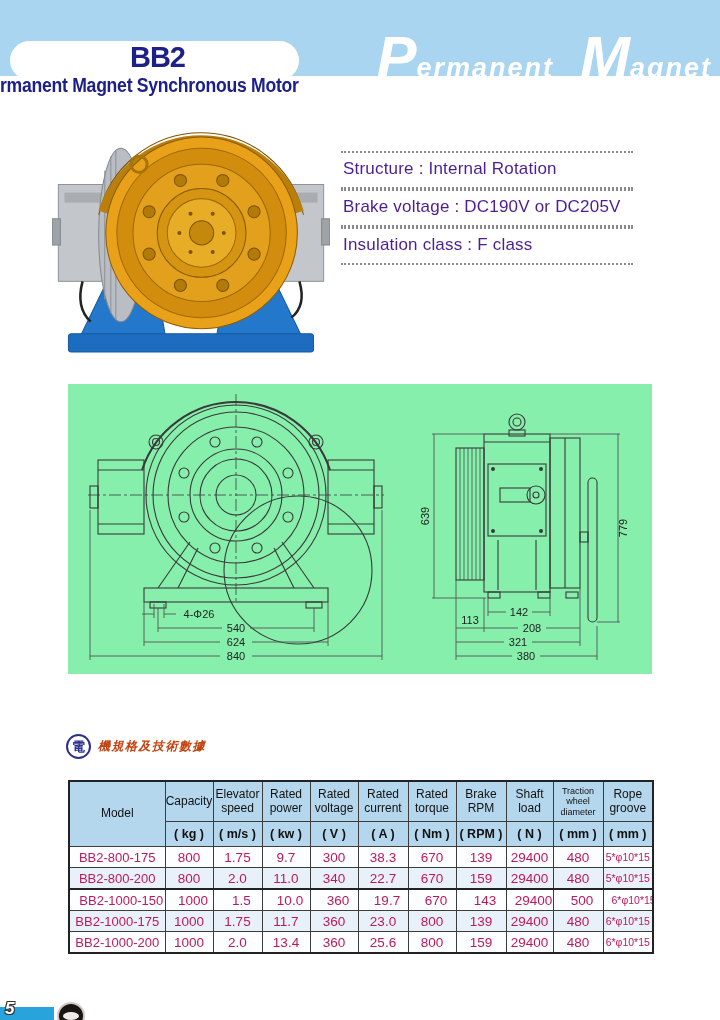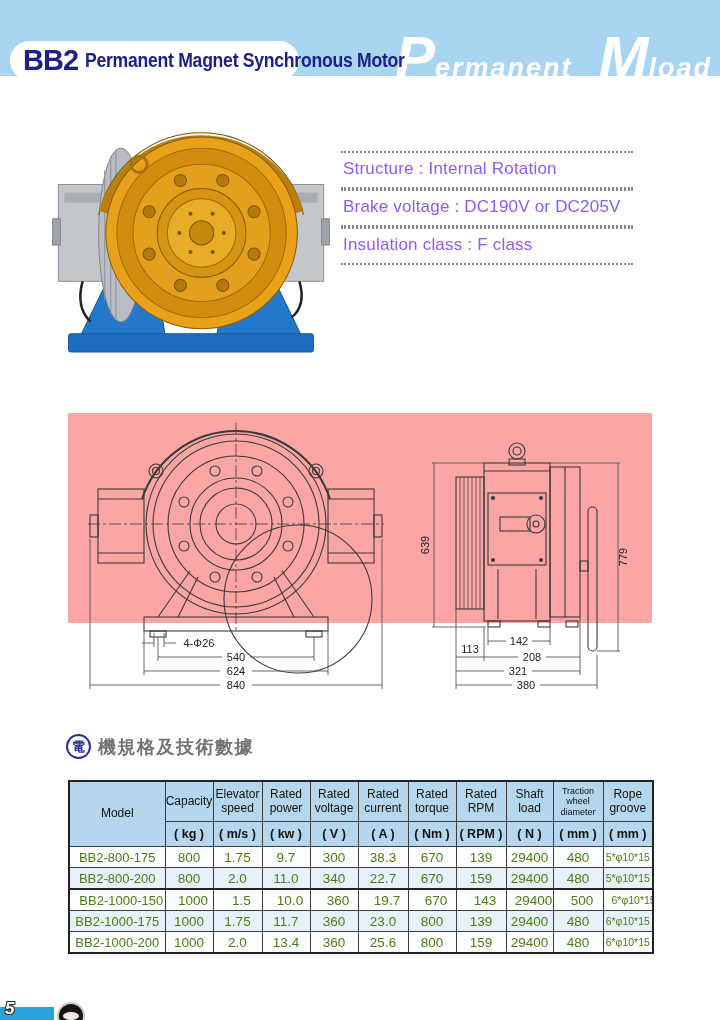--- a/index.html
+++ b/index.html
@@ -6,45 +6,45 @@
   body{
     width:720px;height:1020px;position:relative;overflow:hidden;
     background:#ffffff;font-family:"Liberation Sans","DejaVu Sans",sans-serif;
   }
   
   .header-band{position:absolute;left:0;top:0;width:720px;height:76px;background:#a9d5f1;overflow:hidden;}
   .watermark{position:absolute;right:8px;bottom:-6px;display:flex;align-items:flex-end;color:#fff;font-style:italic;font-weight:bold;white-space:nowrap;}
   .wm-big{font-size:60px;line-height:.8;}
   .wm-small{font-size:27px;line-height:1.05;letter-spacing:2px;text-decoration:underline;}
   .wm-gap{width:26px;}
-  .pill{position:absolute;left:10px;top:41px;width:289px;height:39px;background:#fff;border-radius:20px;display:flex;align-items:center;padding-left:13px;box-sizing:border-box;z-index:2;}
+  .pill{position:absolute;left:10px;top:41px;width:289px;height:39px;background:#fff;border-radius:20px;display:flex;align-items:center;padding-left:13px;box-sizing:border-box;z-index:2;flex-direction:column;}
   .bb2{font-size:29px;font-weight:bold;color:#1c2088;margin-right:7px;letter-spacing:-1px;}
   .ptitle{font-size:20px;font-weight:bold;color:#1c2088;white-space:nowrap;transform:scaleX(.88);transform-origin:left center;letter-spacing:-.3px;}
   
   .photo{position:absolute;left:52px;top:126px;}
   
   .specs{position:absolute;left:341px;top:151px;width:292px;}
   .dots{border-top:2px dotted #8a8a8a;height:0;}
-  .spec-item{font-size:17px;color:#8b5cf6;padding:6px 0 8px 2px;letter-spacing:.2px;}
-  
-  .panel{position:absolute;left:68px;top:413px;width:584px;height:210px;background:#fca5a5;}
+  .spec-item{font-size:17px;color:#4c1d95;padding:6px 0 8px 2px;letter-spacing:.2px;}
+  
+  .panel{position:absolute;left:68px;top:384px;width:584px;height:290px;background:#86efac;}
   .front-svg{position:absolute;left:18px;top:6px;}
   .side-svg{position:absolute;left:352px;top:6px;}
   
   .sect{position:absolute;left:66px;top:734px;display:flex;align-items:center;gap:7px;}
   .badge{width:25px;height:25px;border-radius:50%;border:2.5px solid #2a2f8f;color:#2a2f8f;font-weight:bold;font-size:13px;display:flex;align-items:center;justify-content:center;box-sizing:border-box;background:#fff;}
-  .sect-text{font-size:18px;font-weight:bold;color:#737373;letter-spacing:1.5px;}
+  .sect-text{font-size:12px;font-weight:bold;color:#c2410c;letter-spacing:1.5px;font-style:italic;}
   
   table.spec{position:absolute;left:68px;top:780px;width:584px;border-collapse:collapse;table-layout:fixed;border:2px solid #222;}
   .spec th,.spec td{border:1px solid #3c3c3c;text-align:center;padding:0;overflow:hidden;}
   .spec thead th{background:#b5d7ee;font-weight:normal;font-size:12px;line-height:1.15;color:#111;}
   .spec thead tr.hrow th{height:39px;}
   .spec thead tr.urow th{height:24px;font-size:12.5px;font-weight:bold;}
   .spec thead th.small-h{font-size:9px;}
-  .spec td{height:20px;font-size:13.5px;color:#4d7c0f;background:#fdfeff;}
+  .spec td{height:20px;font-size:13.5px;color:#be185d;background:#fdfeff;}
   .spec tbody tr:nth-child(even) td{background:#e8f1f9;}
   .spec tbody tr.group-sep td{border-top:2px solid #222;padding-left:8px;}
   .spec td.rope-cell{font-size:10.5px;}
   .spec td.model-cell{font-size:13px;}
   
   .footer-bar{position:absolute;left:0;top:1007px;width:54px;height:13px;background:#29a3dc;}
   .page-num{position:absolute;left:5px;top:999px;font-size:17px;font-weight:bold;font-style:italic;color:#fff;z-index:3;
     text-shadow:1px 1px 0 #333,-1px 1px 0 #333,1px -1px 0 #333,-1px -1px 0 #333;}
   .brand-logo{position:absolute;left:57px;top:1002px;width:28px;height:28px;border-radius:50%;background:#181512;border:2px solid #cfcac4;box-sizing:border-box;z-index:3;}
   .logo-animal{width:16px;height:8px;background:#efece8;border-radius:50%;margin:8px auto 0;}
@@ -52,21 +52,21 @@
 </style>
 </head>
 <body>
 
 <div class="header-band">
   <div class="watermark">
     <span class="wm-big">P</span>
       <span class="wm-small">ermanent</span>
     <span class="wm-gap"></span>
     <span class="wm-big">M</span>
-      <span class="wm-small">load</span>
+      <span class="wm-small">agnet</span>
   </div>
 </div>
 <div class="pill">
   <span class="bb2">BB2</span>
   <span class="ptitle">Permanent Magnet Synchronous Motor</span>
 </div>
 
 <svg class="photo" width="278" height="234" viewBox="0 0 275 232">
   <g>
     <polygon points="62,138 28,208 112,208 102,148" fill="#2478cc" stroke="#15599f"></polygon>
@@ -254,21 +254,21 @@
   </colgroup>
   <thead>
     <tr class="hrow">
       <th rowspan="2">Model</th>
       <th>Capacity</th>
       <th>Elevator speed</th>
       <th>Rated power</th>
       <th>Rated voltage</th>
       <th>Rated current</th>
       <th>Rated torque</th>
-      <th>Rated RPM</th>
+      <th>Brake RPM</th>
       <th>Shaft load</th>
       <th class="small-h">Traction wheel diameter</th>
       <th>Rope groove</th>
     </tr>
     <tr class="urow">
       <th>( kg )</th>
       <th>( m/s )</th>
       <th>( kw )</th>
       <th>( V )</th>
       <th>( A )</th>

